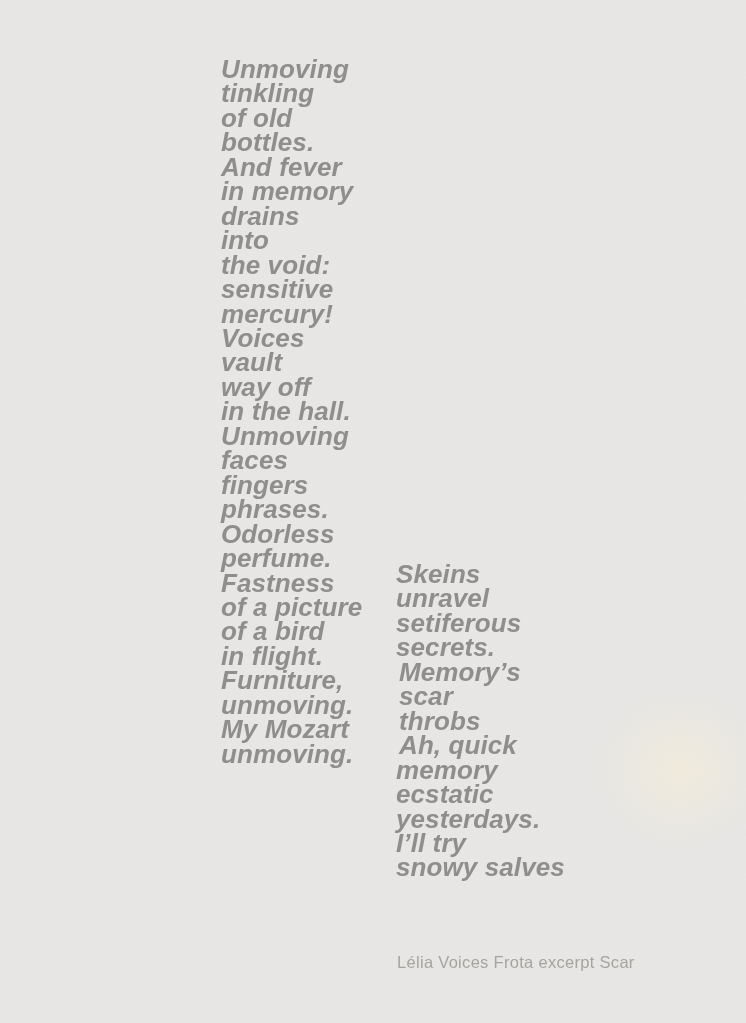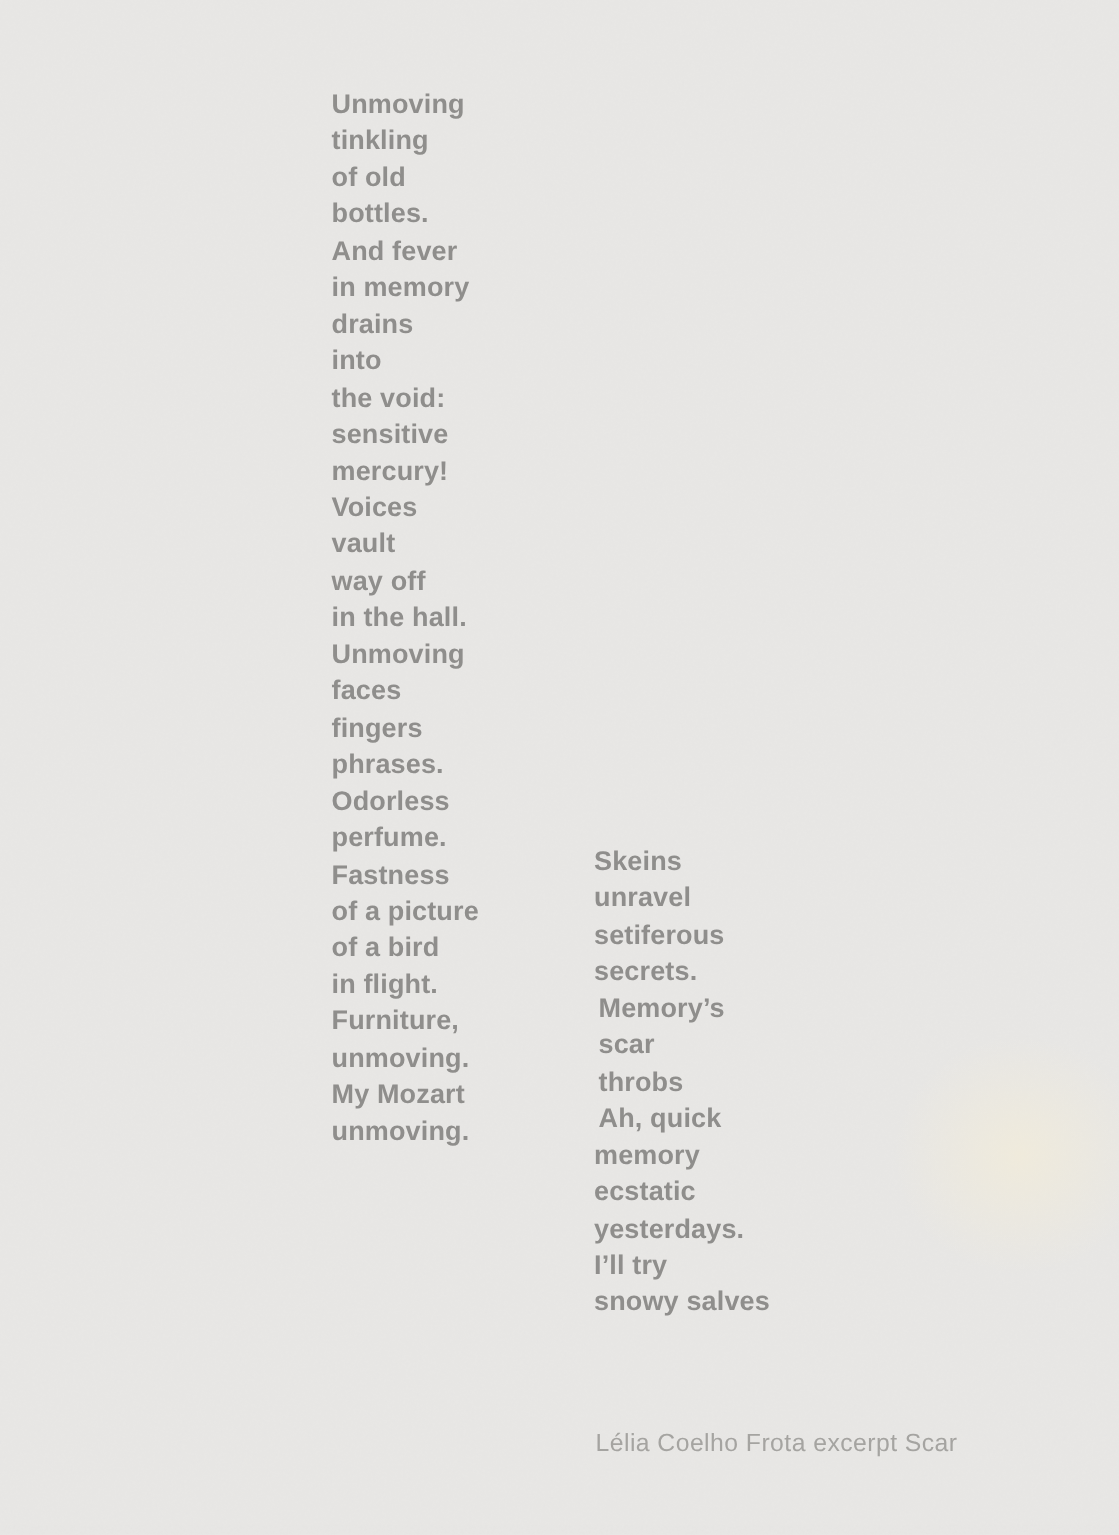--- a/index.html
+++ b/index.html
@@ -32,21 +32,22 @@
     background: radial-gradient(closest-side, rgba(246, 238, 213, 0.55), rgba(246, 238, 213, 0));
     pointer-events: none;
   }
   .poem-page {
     position: absolute;
     inset: 0;
   }
   .poem-column {
     position: absolute;
     font-weight: bold;
-    font-size: 18px;
+    font-style: italic;
+    font-size: 26px;
     line-height: 24.45px;
     letter-spacing: 0.1px;
     color: var(--poem-color, #8f8e8c);
     white-space: pre;
   }
   .poem-column-left {
     left: 221px;
     top: 57px;
   }
   .poem-column-right {
@@ -81,15 +82,15 @@
 </svg>
 
 <div class="warm-spot"></div>
 
 <main class="poem-page">
 
   <div class="poem-column poem-column-left"><div class="poem-line">Unmoving</div><div class="poem-line">tinkling</div><div class="poem-line">of old</div><div class="poem-line">bottles.</div><div class="poem-line">And fever</div><div class="poem-line">in memory</div><div class="poem-line">drains</div><div class="poem-line">into</div><div class="poem-line">the void:</div><div class="poem-line">sensitive</div><div class="poem-line">mercury!</div><div class="poem-line">Voices</div><div class="poem-line">vault</div><div class="poem-line">way off</div><div class="poem-line">in the hall.</div><div class="poem-line">Unmoving</div><div class="poem-line">faces</div><div class="poem-line">fingers</div><div class="poem-line">phrases.</div><div class="poem-line">Odorless</div><div class="poem-line">perfume.</div><div class="poem-line">Fastness</div><div class="poem-line">of a picture</div><div class="poem-line">of a bird</div><div class="poem-line">in flight.</div><div class="poem-line">Furniture,</div><div class="poem-line">unmoving.</div><div class="poem-line">My Mozart</div><div class="poem-line">unmoving.</div></div>
 
   <div class="poem-column poem-column-right"><div class="poem-line">Skeins</div><div class="poem-line">unravel</div><div class="poem-line">setiferous</div><div class="poem-line">secrets.</div><div class="poem-line">Memory’s</div><div class="poem-line">scar</div><div class="poem-line">throbs</div><div class="poem-line">Ah, quick</div><div class="poem-line">memory</div><div class="poem-line">ecstatic</div><div class="poem-line">yesterdays.</div><div class="poem-line">I’ll try</div><div class="poem-line">snowy salves</div></div>
 
-  <div class="poem-attribution">Lélia Coelho Frota excerpt Scar</div>
+  <div class="poem-attribution">Lélia Voices Frota excerpt Scar</div>
 
 </main>
 
 </body></html>

